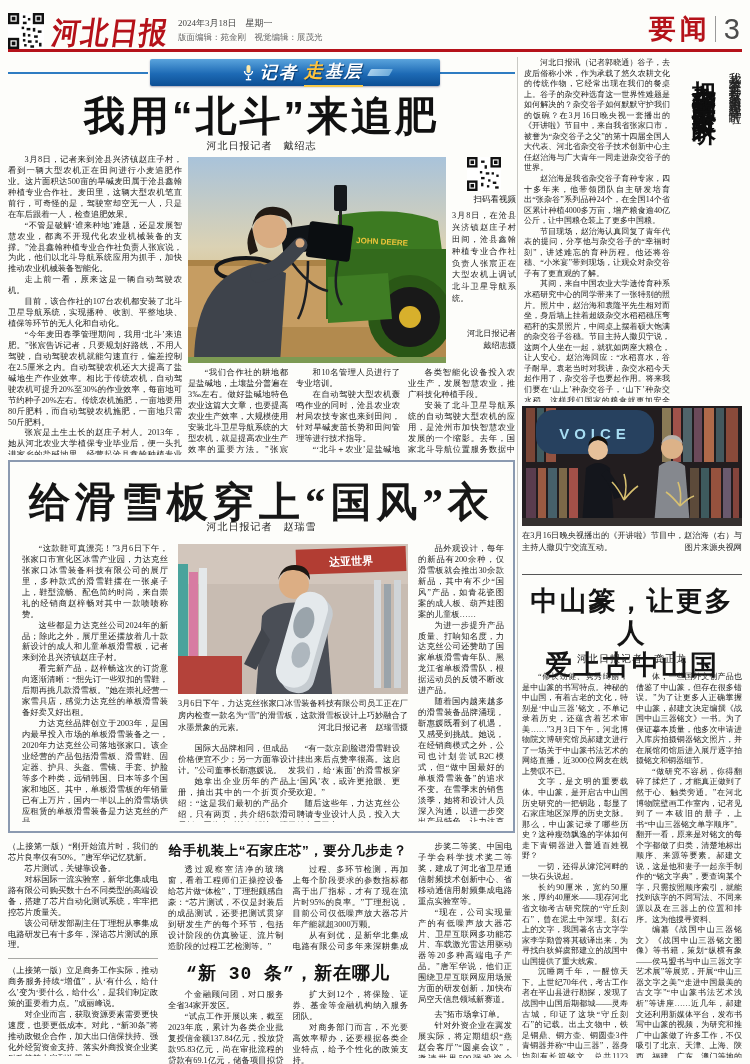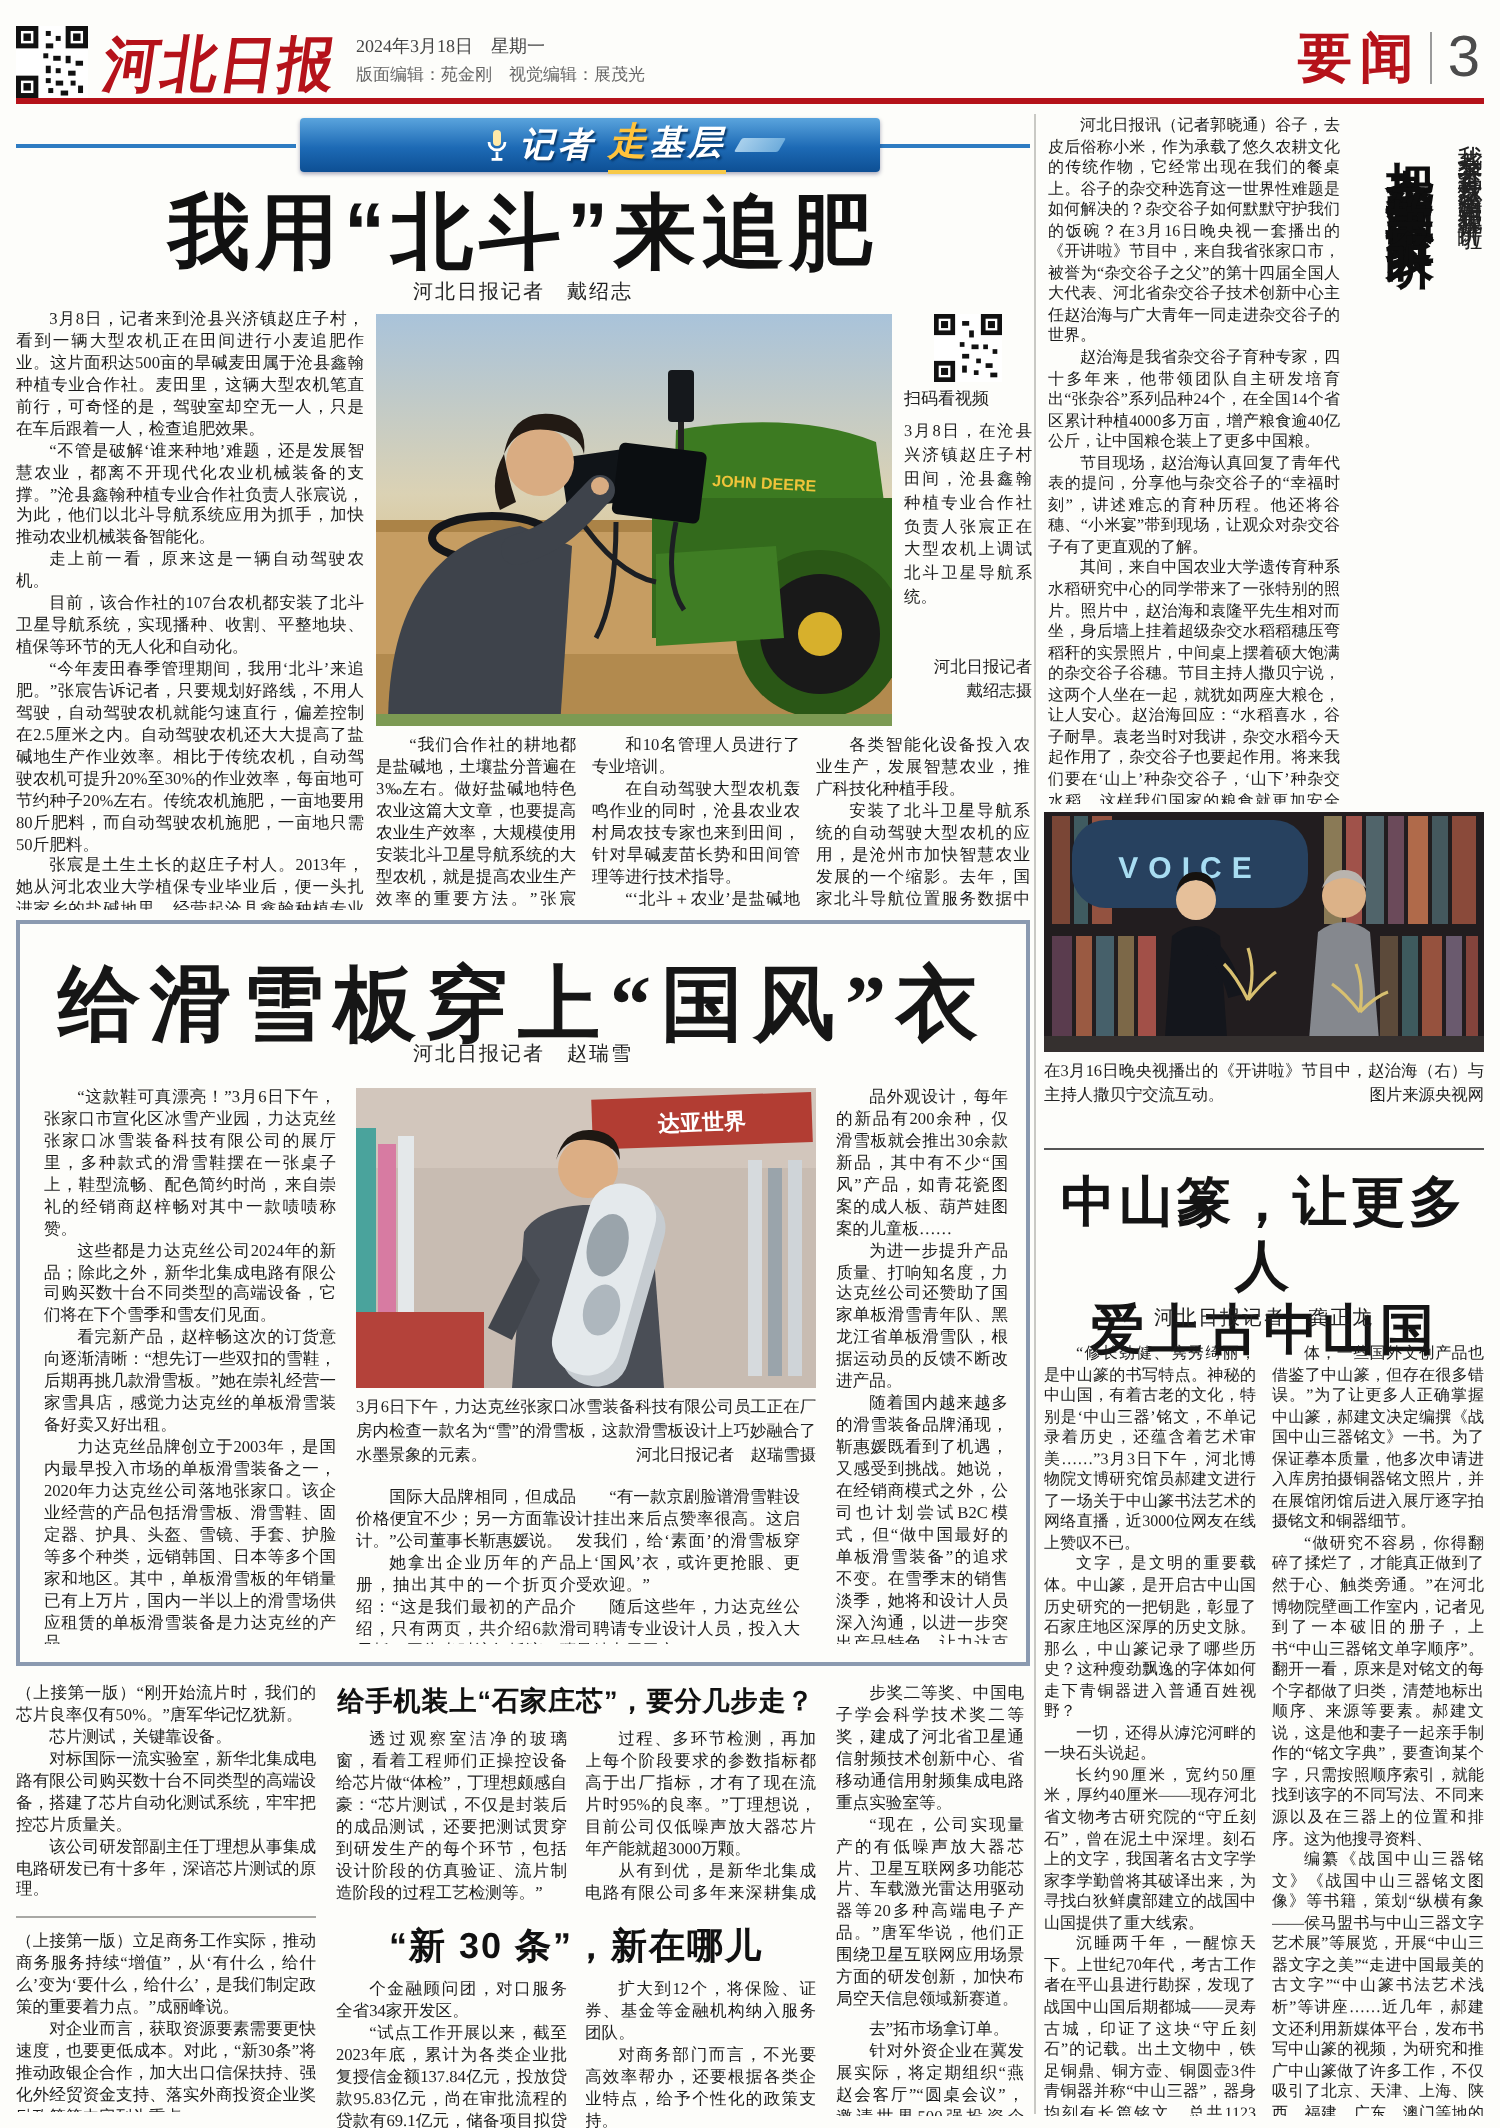--- a/index.html
+++ b/index.html
@@ -29,34 +29,34 @@
   .banner .zou{color:#ffc33c;font-size:19px;}
   .banner .swoosh{width:22px;height:7px;background:linear-gradient(90deg,#bfe0f5,#7db8e2);
                   transform:skewX(-30deg);border-radius:1px;opacity:.85;}
   .h-lead{font-family:"Liberation Sans","DejaVu Sans",sans-serif;font-weight:900;
           font-size:41px;letter-spacing:3px;text-align:center;color:#111;}
   .byline{font-size:10px;text-align:center;color:#222;letter-spacing:1px;}
   .coltxt{font-size:8.3px;line-height:1.32;text-align:justify;overflow:hidden;}
   .coltxt p{margin:0;text-indent:2em;}
   .sidecap{font-size:8.2px;line-height:1.45;color:#222;text-align:justify;overflow:hidden;}
   .sidecap p{margin:0;}
-  .scanlabel{font-size:8.5px;text-align:left;color:#222;margin:3px 0 4px 0;}
+  .scanlabel{font-size:8.5px;text-align:right;color:#222;margin:3px 0 4px 0;}
   .credit{text-align:right;}
   .photo-frame{display:block;}
   
   .skibox{border:2px solid #8b9ab0;background:#fdfdfa;}
   .h-ski{font-weight:900;font-size:41px;letter-spacing:5px;text-align:center;color:#161616;}
   .caption{font-size:8.2px;line-height:1.45;color:#222;text-align:justify;overflow:hidden;}
   .caption .cr{float:right;}
   
   .brief p:first-child{text-indent:0;}
   .briefrule{border-top:1px solid #a8a8a4;margin:7px 0;}
   .h-mid1{font-family:"Liberation Sans",sans-serif;font-weight:bold;font-size:13.5px;
           text-align:center;letter-spacing:.5px;color:#111;}
-  .h-mid2{font-family:Liberation Sans, sans-serif;font-weight:bold;font-size:18px;
+  .h-mid2{font-family:Liberation Mono, monospace;font-weight:bold;font-size:18px;
           text-align:center;letter-spacing:1px;color:#111;}
   .tworow{display:flex;gap:9px;}
   
   .vhead{writing-mode:vertical-rl;font-weight:900;font-size:24px;letter-spacing:3px;
          color:#0e0e0e;text-align:left;}
   .vkick{writing-mode:vertical-rl;font-size:12.5px;letter-spacing:2px;color:#222;}
   .thinrule{height:1px;background:#555;}
   .h-zh{font-weight:900;font-size:27px;letter-spacing:2px;text-align:center;line-height:1.18;color:#141414;}
 </style>
 </head>
@@ -216,21 +216,21 @@
   <div class="abs coltxt" style="left:408px;top:368px;width:107px;height:87px">
       <p>各类智能化设备投入农业生产，发展智慧农业，推广科技化种植手段。</p>
       <p>安装了北斗卫星导航系统的自动驾驶大型农机的应用，是沧州市加快智慧农业发展的一个缩影。去年，国家北斗导航位置服务数据中心河北分中心在沧州正式揭牌。该中心是国家北斗应用主管部门授权设立的河北省唯一的省级北斗数据中心，能够赋能产业数字化，并为各个核心领域、重点行业提供示范应用。</p>
     </div>
 
   <div class="abs skibox" style="left:8px;top:460px;width:503px;height:369px">
     <div class="abs h-ski" style="left:0;top:13px;width:100%">给滑雪板穿上“国风”衣</div>
     <div class="abs byline" style="left:0;top:58px;width:100%">河北日报记者　赵瑞雪</div>
     <div class="abs coltxt" style="left:12px;top:82px;width:146px;height:278px">
         <p>“这款鞋可真漂亮！”3月6日下午，张家口市宣化区冰雪产业园，力达克丝张家口冰雪装备科技有限公司的展厅里，多种款式的滑雪鞋摆在一张桌子上，鞋型流畅、配色简约时尚，来自崇礼的经销商赵梓畅对其中一款啧啧称赞。</p>
-        <p>这些都是力达克丝公司2024年的新品；除此之外，新华北集成电路有限公司购买数十台不同类型的高端设备，它们将在下个雪季和雪友们见面。</p>
+        <p>这些都是力达克丝公司2024年的新品；除此之外，展厅里还摆放着几十款新设计的成人和儿童单板滑雪板，记者来到沧县兴济镇赵庄子村。</p>
         <p>看完新产品，赵梓畅这次的订货意向逐渐清晰：“想先订一些双扣的雪鞋，后期再挑几款滑雪板。”她在崇礼经营一家雪具店，感觉力达克丝的单板滑雪装备好卖又好出租。</p>
         <p>力达克丝品牌创立于2003年，是国内最早投入市场的单板滑雪装备之一，2020年力达克丝公司落地张家口。该企业经营的产品包括滑雪板、滑雪鞋、固定器、护具、头盔、雪镜、手套、护脸等多个种类，远销韩国、日本等多个国家和地区。其中，单板滑雪板的年销量已有上万片，国内一半以上的滑雪场供应租赁的单板滑雪装备是力达克丝的产品。</p>
       </div>
 
     <svg class="abs photo-frame" style="left:168px;top:82px" width="230" height="150" viewBox="0 0 230 150">
       <rect width="230" height="150" fill="#c8bcb2"></rect>
       <rect y="0" width="230" height="40" fill="#d2c6bc"></rect>
 
       <g transform="rotate(-2 170 16)">
         <rect x="118" y="4" width="110" height="25" fill="#b23d33"></rect>

